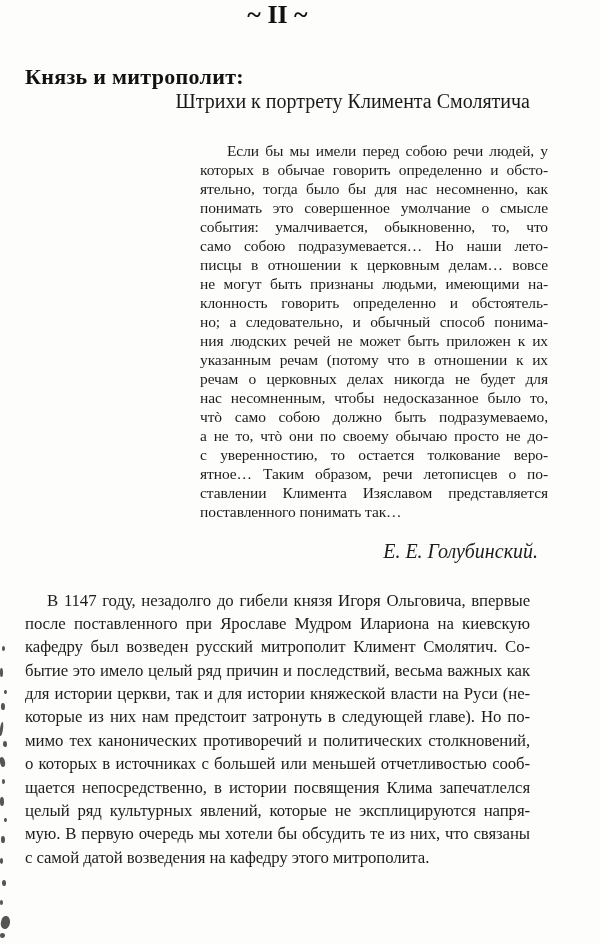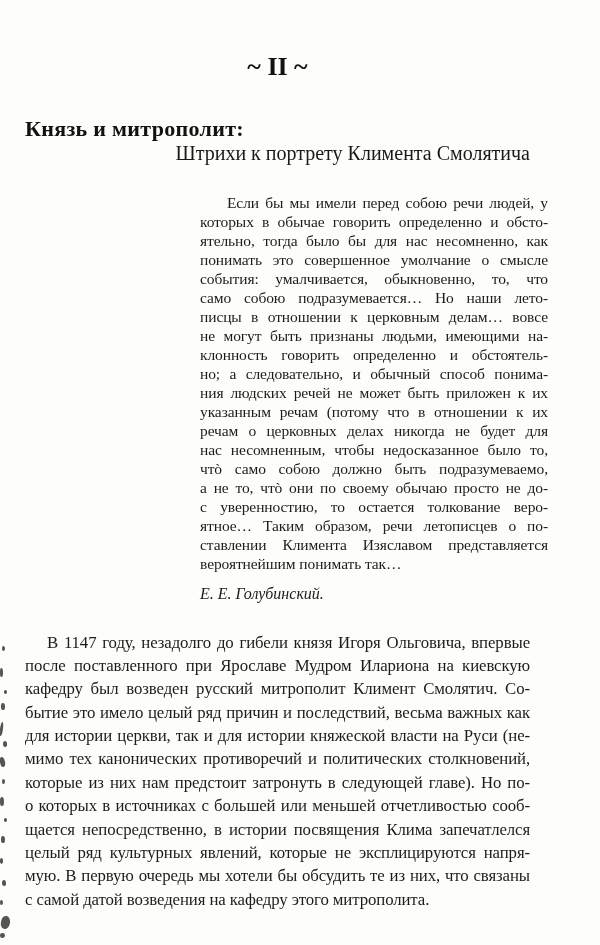--- a/index.html
+++ b/index.html
@@ -16,21 +16,20 @@
     font-family: "Liberation Serif", "DejaVu Serif", serif;
     color: #1d1c1a;
   }
   .content {
     position: absolute;
     left: 25px;
     top: 0;
     width: 505px;
   }
   .chapter-number {
-    padding-top: 52px;
     text-align: center;
     font-weight: bold;
     font-size: 26px;
     line-height: 30px;
     color: #121210;
   }
   .title {
     margin: 34px 0 0 0;
     text-align: left;
     font-weight: bold;
@@ -55,23 +54,24 @@
     line-height: 19px;
     height: 19px;
     text-align: justify;
     text-align-last: justify;
     white-space: nowrap;
     letter-spacing: -0.1px;
   }
   .epigraph .line.first { padding-left: 27px; }
   .epigraph .line.last  { text-align-last: left; white-space: normal; }
   .attribution {
-    margin-top: 11px;
+    margin-top: 21px;
+    text-align: right;
     padding-right: 10px;
-    font-size: 16px;
+    font-size: 20px;
     line-height: 19.5px;
   }
   .attr-author { font-style: italic; }
   .body-paragraph {
     margin-top: 27px;
     width: 505px;
   }
   .body-paragraph .line {
     font-size: 16.8px;
     line-height: 23.4px;
@@ -136,35 +136,35 @@
           <div class="line">но; а следовательно, и обычный способ понима-</div>
           <div class="line">ния людских речей не может быть приложен к их</div>
           <div class="line">указанным речам (потому что в отношении к их</div>
           <div class="line">речам о церковных делах никогда не будет для</div>
           <div class="line">нас несомненным, чтобы недосказанное было то,</div>
           <div class="line">чтò само собою должно быть подразумеваемо,</div>
           <div class="line">а не то, чтò они по своему обычаю просто не до-</div>
           <div class="line">с уверенностию, то остается толкование веро-</div>
           <div class="line">ятное… Таким образом, речи летописцев о по-</div>
           <div class="line">ставлении Климента Изяславом представляется</div>
-          <div class="line last">вероятнейшим понимать так…</div>
+          <div class="line last">поставленного понимать так…</div>
         </div>
       <div class="attribution">
         <div class="attr-author">Е. Е. Голубинский.</div>
       </div>
     </div>
 
     <div class="body-paragraph">
         <div class="line first">В 1147 году, незадолго до гибели князя Игоря Ольговича, впервые</div>
         <div class="line">после поставленного при Ярославе Мудром Илариона на киевскую</div>
         <div class="line">кафедру был возведен русский митрополит Климент Смолятич. Со-</div>
         <div class="line">бытие это имело целый ряд причин и последствий, весьма важных как</div>
         <div class="line">для истории церкви, так и для истории княжеской власти на Руси (не-</div>
+        <div class="line">которые из них нам предстоит затронуть в следующей главе). Но по-</div>
         <div class="line">мимо тех канонических противоречий и политических столкновений,</div>
-        <div class="line">которые из них нам предстоит затронуть в следующей главе). Но по-</div>
         <div class="line">о которых в источниках с большей или меньшей отчетливостью сооб-</div>
         <div class="line">щается непосредственно, в истории посвящения Клима запечатлелся</div>
         <div class="line">целый ряд культурных явлений, которые не эксплицируются напря-</div>
         <div class="line">мую. В первую очередь мы хотели бы обсудить те из них, что связаны</div>
         <div class="line last">с самой датой возведения на кафедру этого митрополита.</div>
       </div>
 
   </div>
 </div>
 

